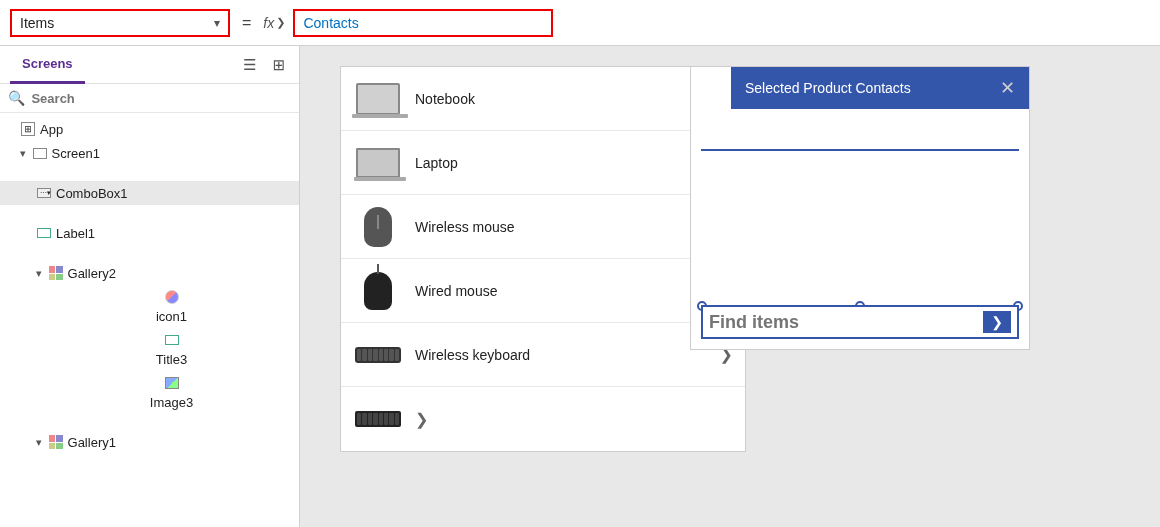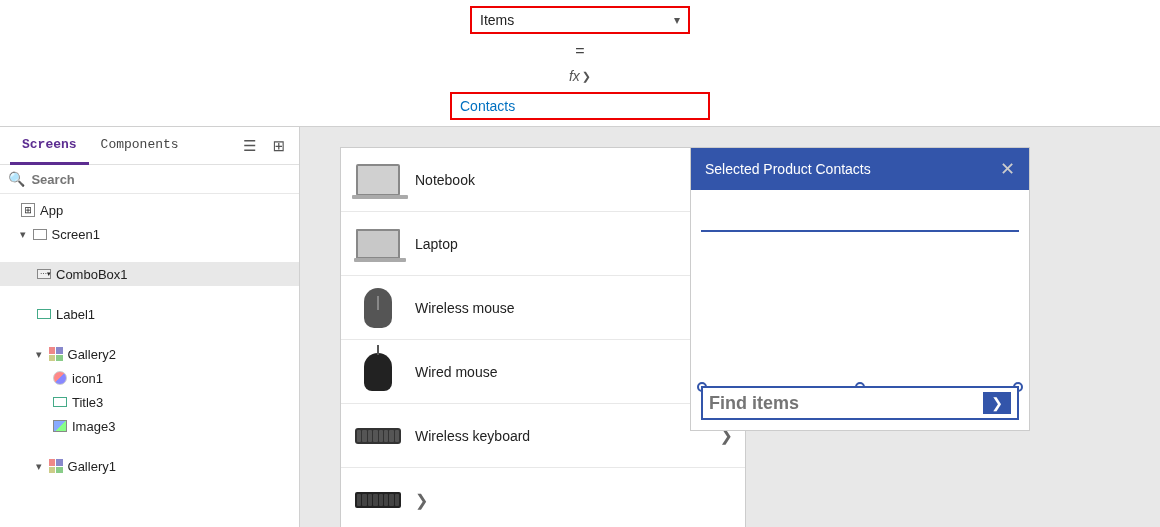--- a/index.html
+++ b/index.html
@@ -16,21 +16,20 @@
 
     
     .top-bar {
       display: flex;
       align-items: center;
       background: #fff;
       border-bottom: 1px solid #d0d0d0;
       padding: 6px 10px;
       gap: 8px;
       min-height: 46px;
-      flex-direction: column;
     }
     .top-bar-items-box {
       display: flex;
       align-items: center;
       border: 2px solid #e00;
       padding: 4px 8px;
       min-width: 220px;
       background: #fff;
     }
     .top-bar-items-text {
@@ -98,21 +97,20 @@
       border-bottom: 1px solid #e0e0e0;
       gap: 0;
     }
     .sidebar-tab {
       padding: 10px 12px;
       font-size: 13px;
       cursor: pointer;
       color: #444;
       border-bottom: 3px solid transparent;
       margin-bottom: -1px;
-      font-family: Liberation Mono, monospace;
     }
     .sidebar-tab.active {
       color: #5c2d91;
       border-bottom: 3px solid #5c2d91;
       font-weight: 600;
     }
     .sidebar-tab-icons {
       display: flex;
       align-items: center;
       margin-left: auto;
@@ -156,21 +154,21 @@
       align-items: center;
       padding: 4px 8px;
       cursor: pointer;
       color: #222;
       gap: 4px;
       font-size: 13px;
     }
     .tree-item.selected { background: #e8e8e8; }
     .tree-indent-1 { padding-left: 20px; }
     .tree-indent-2 { padding-left: 36px; margin-top: 16px; }
-    .tree-indent-3 { padding-left: 52px; }
+    .tree-indent-3 { padding-left: 52px; flex-direction: column; }
     .tree-chevron { font-size: 11px; color: #555; margin-right: 2px; }
     .tree-icon {
       width: 16px;
       height: 16px;
       display: inline-flex;
       align-items: center;
       justify-content: center;
       font-size: 12px;
     }
 
@@ -414,20 +412,21 @@
     }
 
     .selected-panel-header {
       background: #3355aa;
       color: #fff;
       padding: 10px 14px;
       font-size: 14px;
       display: flex;
       align-items: center;
       justify-content: space-between;
+      margin-left: 40px;
     }
 
     .selected-panel-close {
       font-size: 18px;
       cursor: pointer;
       color: #ccc;
     }
 
     .selected-panel-body {
       padding: 10px;
@@ -512,23 +511,20 @@
     <span class="top-bar-formula-text">Contacts</span>
   </div>
 </div>
 
 <div class="main-content">
 
   <div class="sidebar">
     <div class="sidebar-tabs">
       <div class="sidebar-tab active">
         <span>Screens</span>
-      </div>
-      <div class="sidebar-tab">
-        <span>Components</span>
       </div>
       <div class="sidebar-tab-icons">
         <span class="sidebar-tab-icon">☰</span>
         <span class="sidebar-tab-icon">⊞</span>
       </div>
     </div>
 
     <div class="sidebar-search">
       <span class="sidebar-search-icon">🔍</span>
       <input class="sidebar-search-input" type="text" placeholder="Search" style="">

